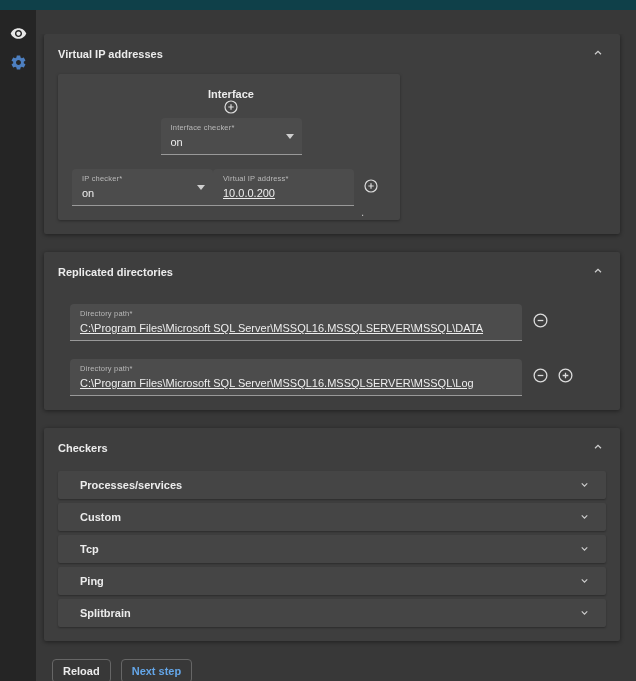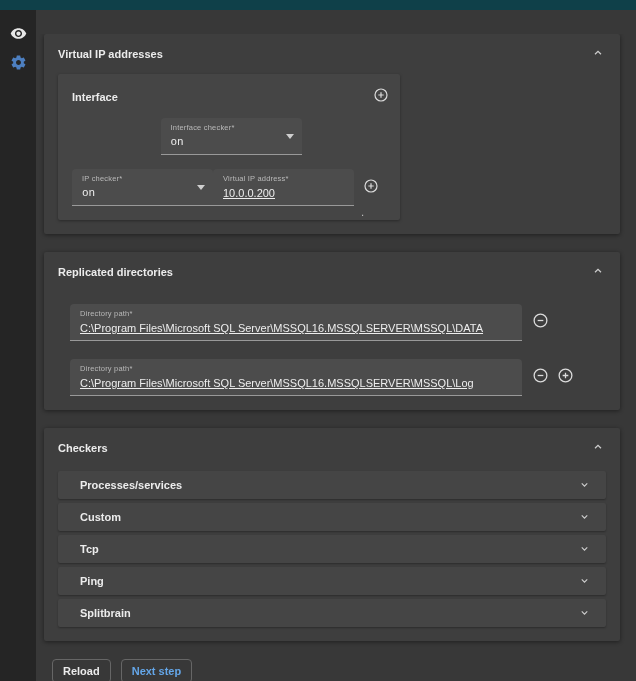--- a/index.html
+++ b/index.html
@@ -47,21 +47,21 @@
     cursor: pointer;
   }
 
   .subpanel {
     position: relative;
     margin-top: 12px; width: 342px;
     background: #454545; border-radius: 2px;
     box-shadow: 0 1px 3px rgba(0,0,0,.35);
     padding: 14px 10px 14px 14px;
   }
-  .subpanel-head { display: flex; justify-content: space-between; align-items: center; height: 18px; }
+  .subpanel-head { display: flex; justify-content: space-between; align-items: center; height: 18px; flex-direction: column; }
   .group-title { font-size: 11px; font-weight: bold; color: #ececec; }
 
   .icon-btn {
     width: 18px; height: 18px; flex: 0 0 18px;
     display: flex; align-items: center; justify-content: center;
     cursor: pointer;
   }
 
   .row { display: flex; align-items: center; }
   .frow1 { margin-top: 12px; justify-content: center; }
@@ -71,21 +71,21 @@
     position: relative; width: 141px; height: 37px;
     background: #4c4c4c;
     border-bottom: 1px solid #999;
     border-radius: 4px 4px 0 0;
     padding: 5px 9px 0 10px;
   }
   .field.wide { width: 452px; }
   .field-label { display: block; font-size: 7.5px; color: #b9b9b9; letter-spacing: .2px; white-space: nowrap; }
   .field-value {
     display: block; font-size: 11px; color: #ededed; margin-top: 4px;
-    white-space: nowrap; overflow: hidden; font-family: Liberation Mono, monospace;
+    white-space: nowrap; overflow: hidden;
   }
   input.field-value {
     background: transparent; border: none; outline: none;
     width: 100%; font-family: inherit; padding: 0; text-decoration: underline;
   }
   .select-field { cursor: pointer; }
   .caret {
     position: absolute; right: 8px; top: 16px;
     width: 0; height: 0;
     border-left: 4px solid transparent; border-right: 4px solid transparent;

